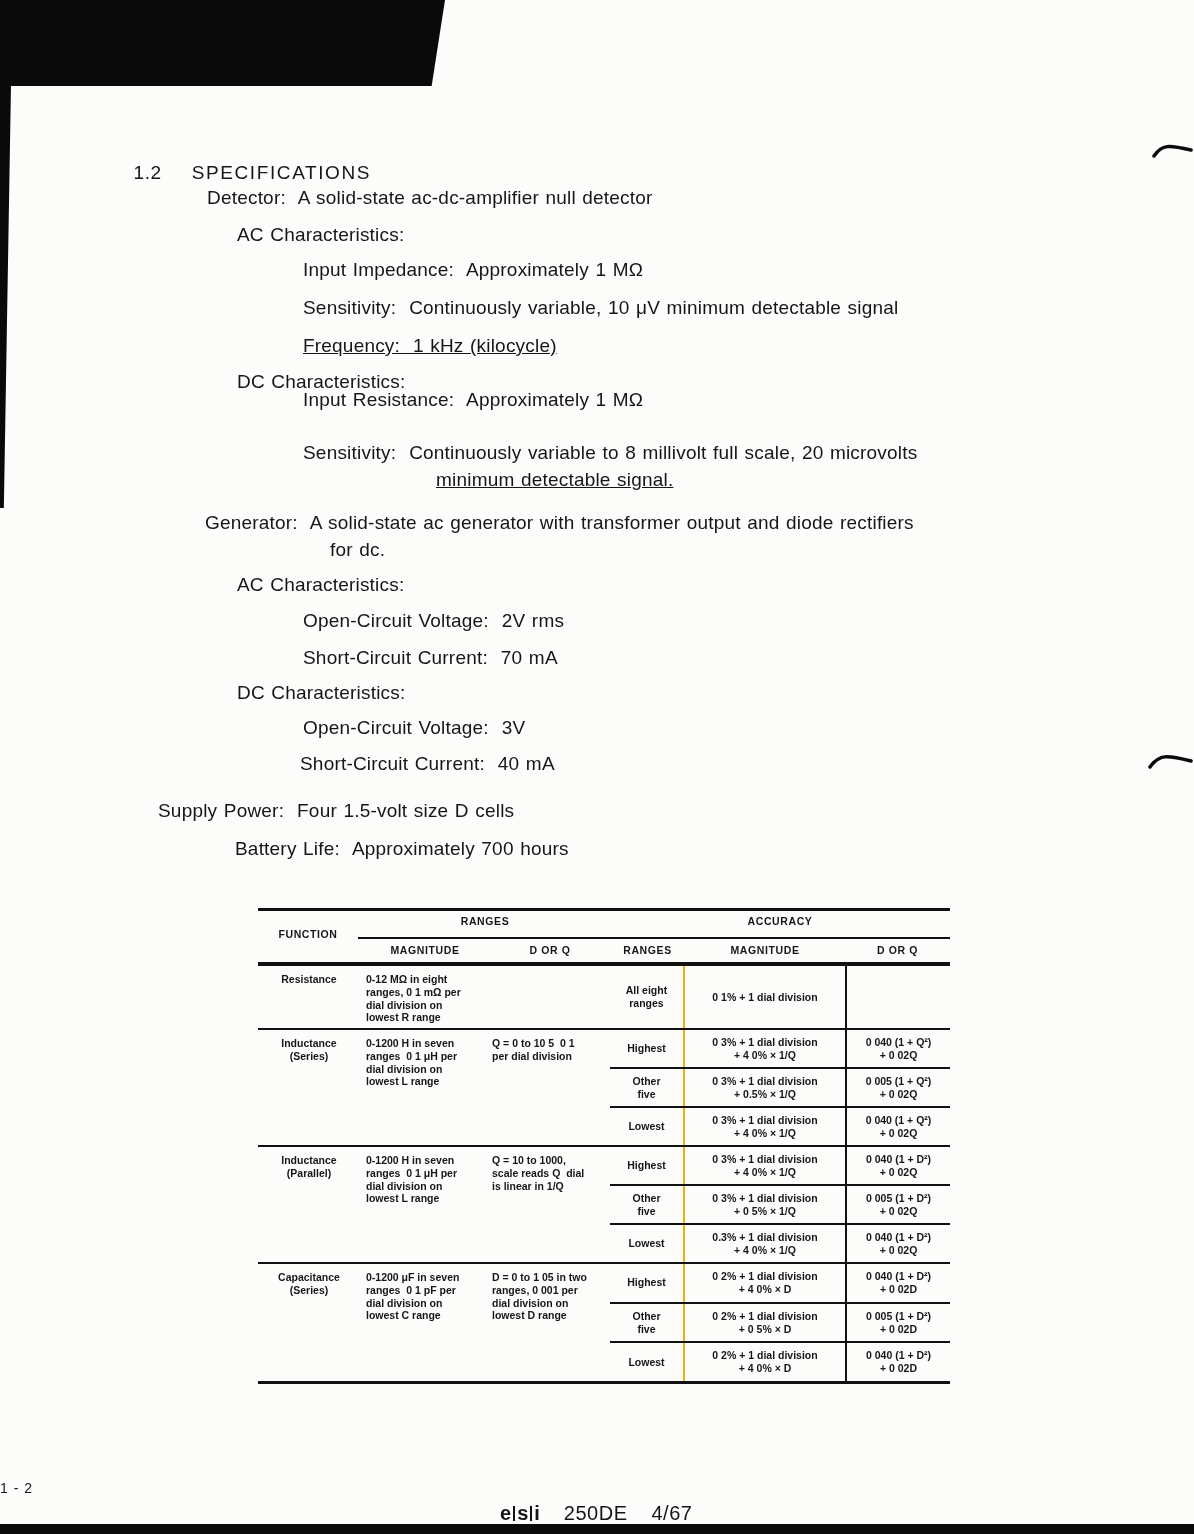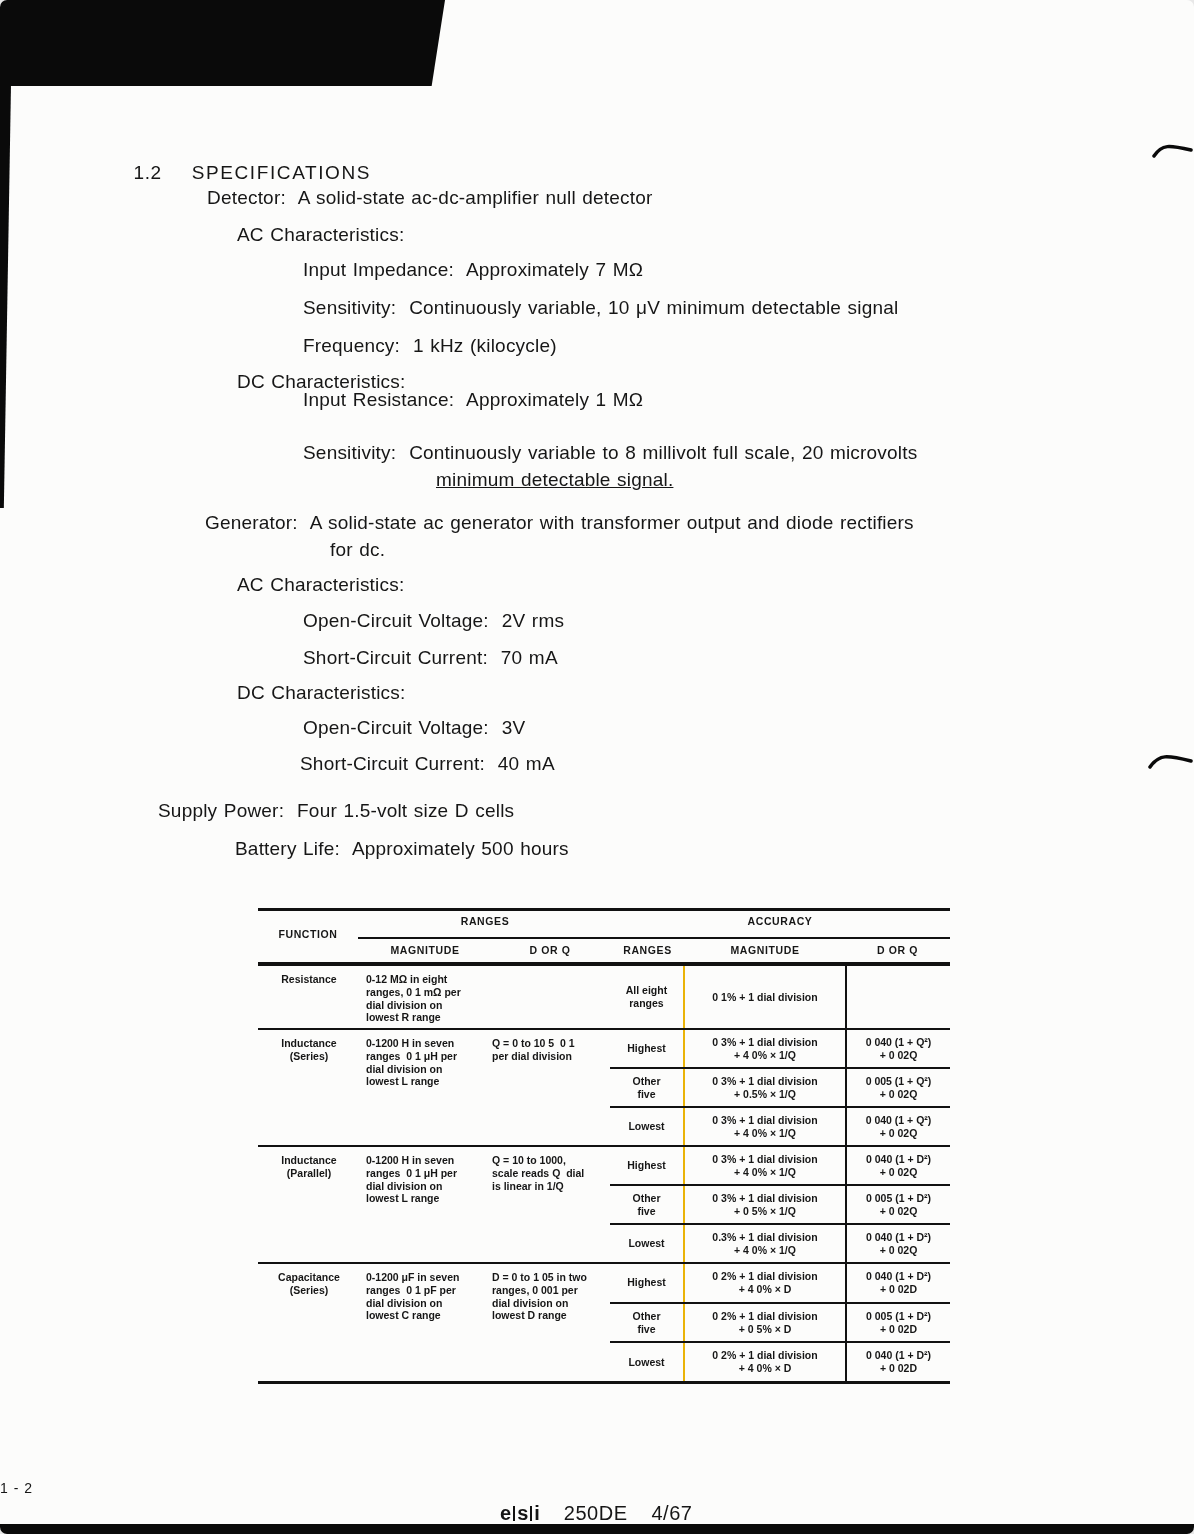--- a/index.html
+++ b/index.html
@@ -1,20 +1,19 @@
 <!DOCTYPE html>
 <html><head>
 <meta charset="utf-8">
 <style>
   html,body{margin:0;padding:0;background:#e8e8e8;}
   .page{
     position:relative; width:1194px; height:1534px; margin:0 auto;
     background:#fcfcfb; overflow:hidden; color:#161616;
     font-family:"Liberation Sans", sans-serif;
-    border-radius:7px;
   }
   
   .scan-top{position:absolute;left:0;top:0;width:445px;height:86px;background:#0a0a0a;
     clip-path:polygon(0 0,100% 0,97% 100%,0 100%);}
   .scan-left{position:absolute;left:0;top:84px;width:11px;height:424px;background:#0a0a0a;
     clip-path:polygon(0 0,100% 0,35% 100%,0 100%);}
   .scan-bottom{position:absolute;left:0;top:1524px;width:1194px;height:10px;background:#0a0a0a;}
   .tilde{position:absolute;}
   
   .title-row{position:absolute;top:140px;left:110px;font-size:19px;letter-spacing:.6px;white-space:pre;}
@@ -72,37 +71,37 @@
     <path d="M2,17 C11,4 19,5 43,11" fill="none" stroke="#0a0a0a" stroke-width="3.5" stroke-linecap="round"></path>
   </svg>
 
   <div class="title-row">
     <span class="title-num">1.2</span><span class="title-text">SPECIFICATIONS</span>
   </div>
 
   <div id="spec-lines">
       <div class="spec-line" style="left: 207px; top: 187px;">Detector:  A solid-state ac-dc-amplifier null detector</div>
       <div class="spec-line" style="left: 237px; top: 224px;">AC Characteristics:</div>
-      <div class="spec-line" style="left: 303px; top: 259px;">Input Impedance:  Approximately 7 MΩ</div>
+      <div class="spec-line" style="left: 303px; top: 259px;">Input Impedance:  Approximately 1 MΩ</div>
       <div class="spec-line" style="left: 303px; top: 297px;">Sensitivity:  Continuously variable, 10 μV minimum detectable signal</div>
-      <div class="spec-line" style="left: 303px; top: 335px;">Frequency:  1 kHz (kilocycle)</div>
+      <div class="spec-line" style="left: 303px; top: 335px; text-decoration: underline;">Frequency:  1 kHz (kilocycle)</div>
       <div class="spec-line" style="left: 237px; top: 371px;">DC Characteristics:</div>
       <div class="spec-line" style="left: 303px; top: 389px;">Input Resistance:  Approximately 1 MΩ</div>
       <div class="spec-line" style="left: 303px; top: 442px;">Sensitivity:  Continuously variable to 8 millivolt full scale, 20 microvolts</div>
       <div class="spec-line" style="left: 436px; top: 469px; text-decoration: underline;">minimum detectable signal.</div>
       <div class="spec-line" style="left: 205px; top: 512px;">Generator:  A solid-state ac generator with transformer output and diode rectifiers</div>
       <div class="spec-line" style="left: 330px; top: 539px;">for dc.</div>
       <div class="spec-line" style="left: 237px; top: 574px;">AC Characteristics:</div>
       <div class="spec-line" style="left: 303px; top: 610px;">Open-Circuit Voltage:  2V rms</div>
       <div class="spec-line" style="left: 303px; top: 647px;">Short-Circuit Current:  70 mA</div>
       <div class="spec-line" style="left: 237px; top: 682px;">DC Characteristics:</div>
       <div class="spec-line" style="left: 303px; top: 717px;">Open-Circuit Voltage:  3V</div>
       <div class="spec-line" style="left: 300px; top: 753px;">Short-Circuit Current:  40 mA</div>
       <div class="spec-line" style="left: 158px; top: 800px;">Supply Power:  Four 1.5-volt size D cells</div>
-      <div class="spec-line" style="left: 235px; top: 838px;">Battery Life:  Approximately 500 hours</div>
+      <div class="spec-line" style="left: 235px; top: 838px;">Battery Life:  Approximately 700 hours</div>
     </div>
 
   <div class="spec-table">
     <div class="thead">
       <div class="h-cell h-function">FUNCTION</div>
       <div class="h-cell h-ranges-group">RANGES</div>
       <div class="h-cell h-accuracy-group">ACCURACY</div>
       <div class="h-underline"></div>
       <div class="h-cell h-magnitude1">MAGNITUDE</div>
       <div class="h-cell h-dorq1">D OR Q</div>

